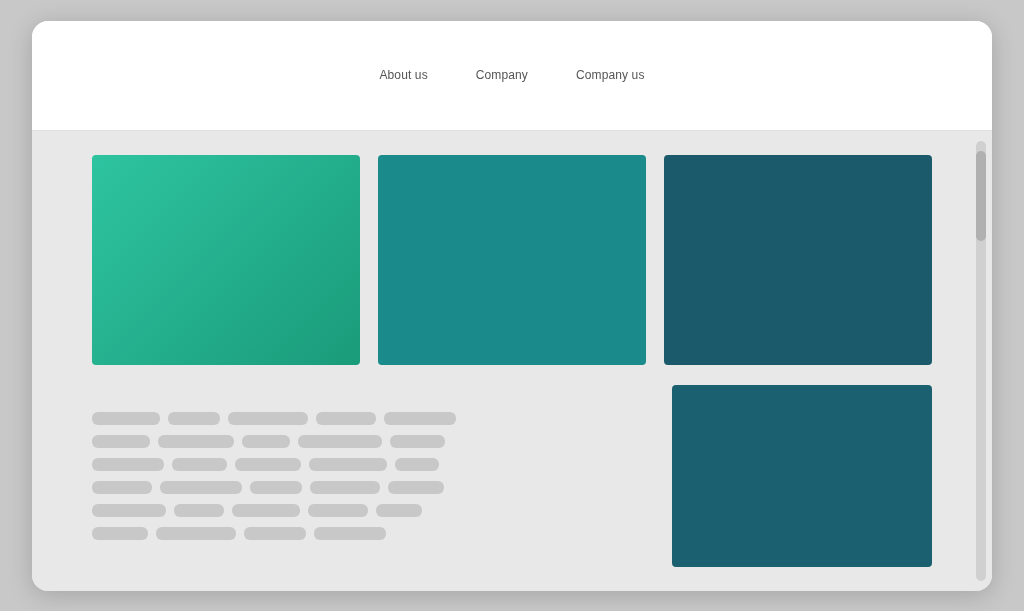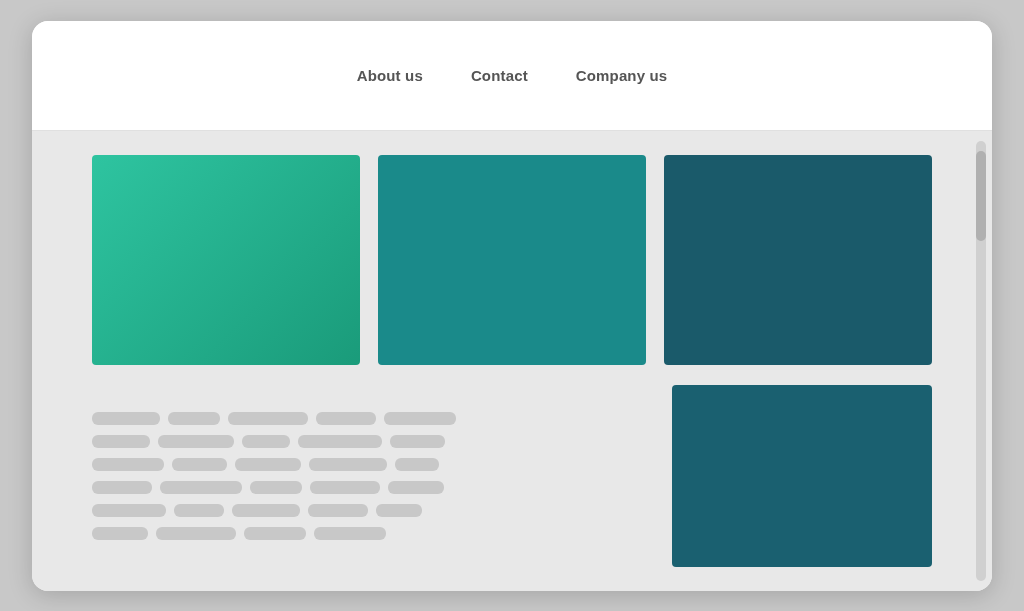--- a/index.html
+++ b/index.html
@@ -53,22 +53,22 @@
       color: #111;
     }
     .nav-links {
       display: flex;
       align-items: center;
       gap: 48px;
       flex: 1;
       justify-content: center;
     }
     .nav-link {
-      font-size: 15px;
-      font-weight: 700;
+      font-size: 12px;
+      font-weight: 400;
       color: #555;
       cursor: pointer;
       text-decoration: none;
       letter-spacing: 0.01em;
     }
     .book-btn {
       background: #1a3a4a;
       color: #fff;
       font-size: 18px;
       font-weight: bold;
@@ -160,21 +160,21 @@
   </style>
 </head>
 <body>
 
 <div class="browser-window">
 
   <nav class="navbar">
 
     <div class="nav-links">
       <a class="nav-link">About us</a>
-      <a class="nav-link">Contact</a>
+      <a class="nav-link">Company</a>
       <a class="nav-link">Company us</a>
     </div>
 
   </nav>
 
   <div class="content-area">
 
     <div class="tiles-row">
       <div class="tile tile-1"></div>
       <div class="tile tile-2"></div>

